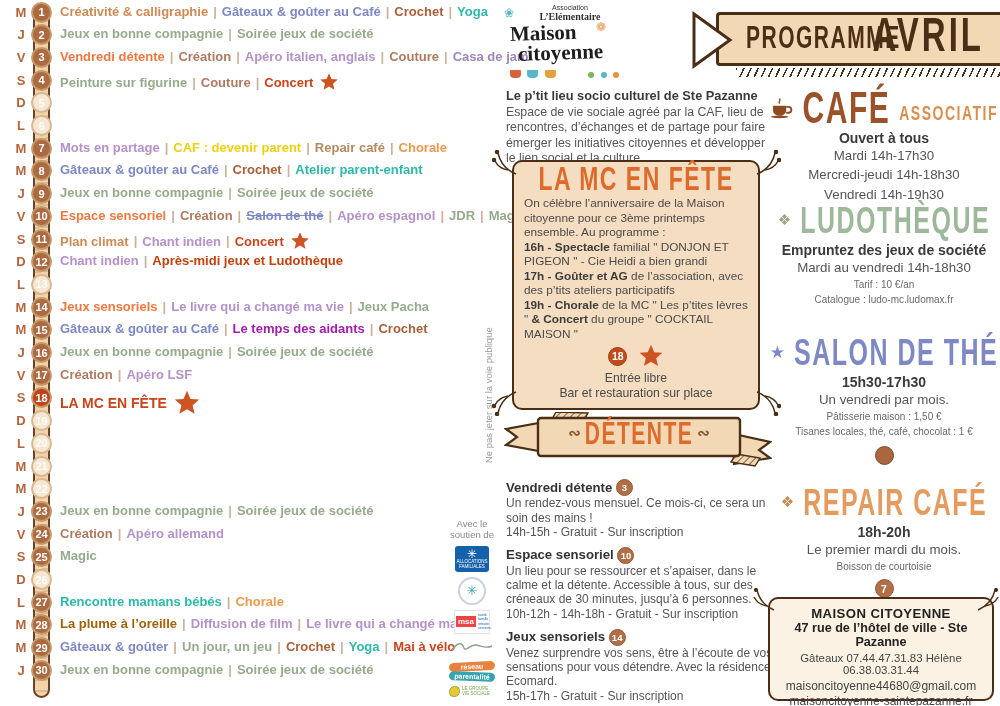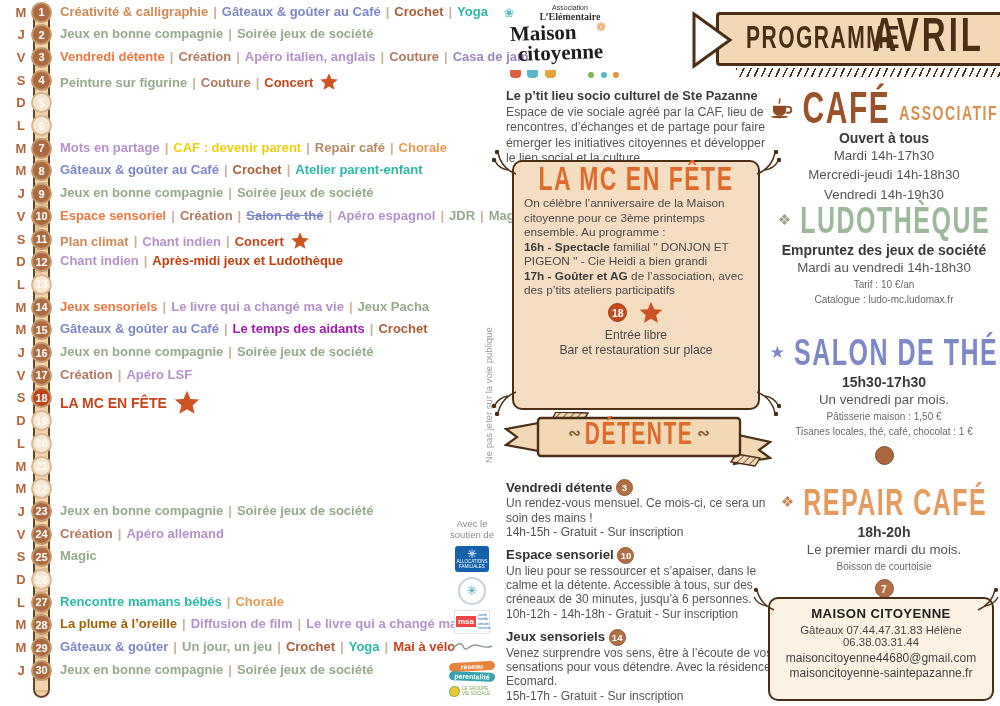--- a/index.html
+++ b/index.html
@@ -295,20 +295,21 @@
     <span>Espace de vie sociale agréé par la CAF, lieu de rencontres, d’échanges et de partage pour faire émerger les initiatives citoyennes et développer le lien social et la culture.</span>
   </div>
 
   <div class="fete-box">
     <div class="fete-title"><span class="hand">LA MC EN FÊTE</span></div>
     <div class="fete-body">
       <span>On célèbre l’anniversaire de la Maison citoyenne pour ce 3ème printemps ensemble. Au programme :</span>
       <div id="fete-items">
           <div class="fete-line"><b>16h - Spectacle</b><span> familial " DONJON ET PIGEON " - Cie Heidi a bien grandi</span></div>
           <div class="fete-line"><b>17h - Goûter et AG</b><span> de l’association, avec des p’tits ateliers participatifs</span></div>
+          <div class="fete-line"><b>19h - Chorale</b><span> de la MC " Les p’tites lèvres " </span><b>&amp; Concert</b><span> du groupe " COCKTAIL MAISON "</span></div>
         </div>
     </div>
     <div class="fete-badge-row">
       <span class="badge red">18</span>
       <span class="star" style="width:26px;height:26px"><svg viewBox="0 0 24 24" width="26" height="26">
             <path fill="#CD5322" d="M12 1.5l3 7 7.5.6-5.7 4.9 1.7 7.3L12 17.4 5.5 21.3l1.7-7.3L1.5 9.1 9 8.5z"></path>
           </svg></span>
     </div>
     <div class="fete-foot">
       <div>Entrée libre</div>
@@ -471,20 +472,21 @@
       <span class="hand" style="font-size:25px;color:#E59B5E">REPAIR CAFÉ</span>
     </div>
     <div class="rc-bold">18h-20h</div>
     <div class="rc-line">Le premier mardi du mois.</div>
     <div class="rc-small">Boisson de courtoisie</div>
     <span class="badge" style="margin-top:5px">7</span>
   </div>
 
   <div class="contact-box">
     <div class="contact-name">MAISON CITOYENNE</div>
+    <div class="contact-addr">47 rue de l’hôtel de ville - Ste Pazanne</div>
     <div class="contact-phones">Gâteaux 07.44.47.31.83 Hélène 06.38.03.31.44</div>
     <div class="contact-mail">
       <span>maisoncitoyenne44680@gmail.com</span><br>
       <span>maisoncitoyenne-saintepazanne.fr</span>
     </div>
 
   </div>
   <svg class="sprig" style="left:752px;top:588px" width="24" height="24">
       <g stroke="#4A2E15" fill="none" stroke-width="1.4">
         <path d="M22 22 C13 18 7 11 5 2"></path>

